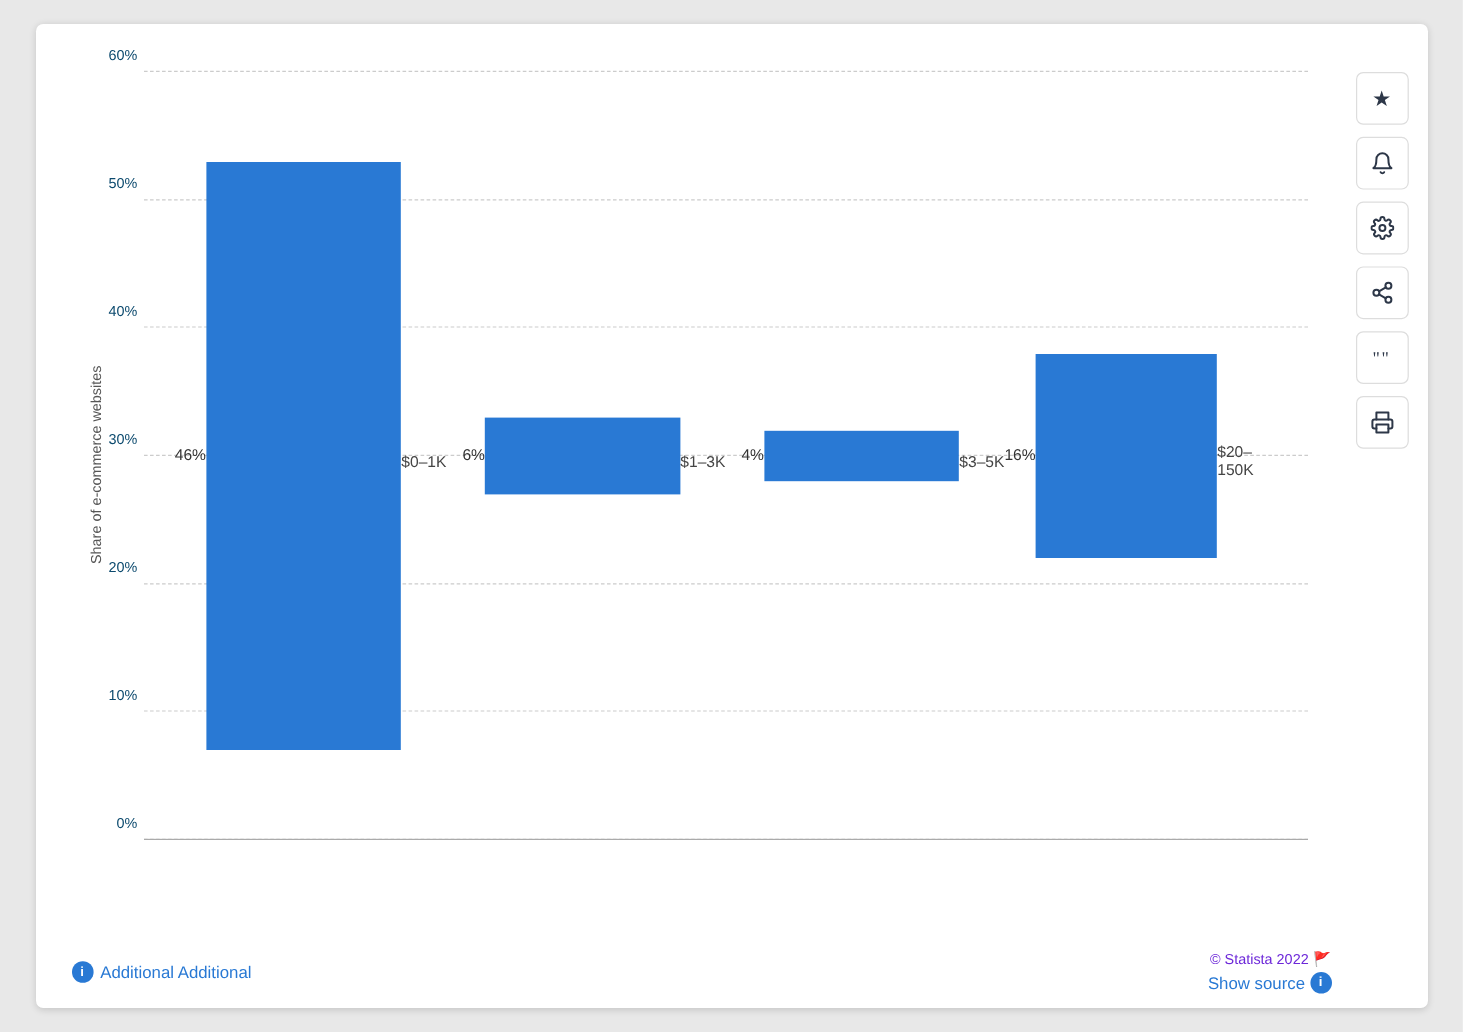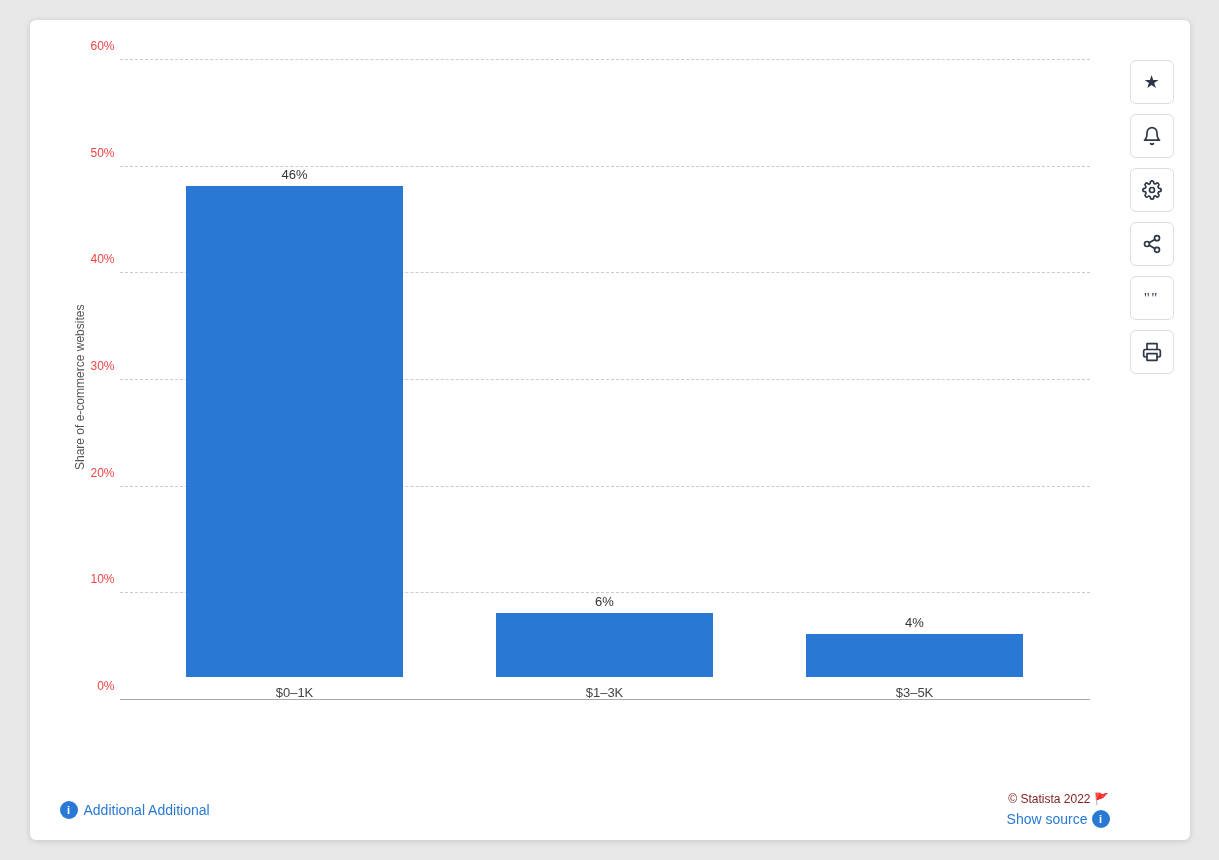--- a/index.html
+++ b/index.html
@@ -79,38 +79,38 @@
     .grid-line {
       position: absolute;
       left: 0; right: 0;
       height: 1px;
       border-top: 1px dashed #ccc;
     }
     .grid-label {
       position: absolute;
       left: -45px;
       font-size: 12px;
-      color: #ef4444;
+      color: #0c4a6e;
       transform: translateY(-50%);
       text-align: right;
       width: 40px;
     }
     
     .bars-container {
       position: absolute;
       top: 0; left: 0; right: 0; bottom: 0;
       display: flex;
       align-items: flex-end;
       padding: 0 20px;
       gap: 0;
       justify-content: space-around;
     }
     .bar-group {
       display: flex;
-      flex-direction: column;
+      flex-direction: row;
       align-items: center;
       flex: 1;
       height: 100%;
       justify-content: flex-end;
     }
     .bar-value {
       font-size: 13px;
       color: #333;
       margin-bottom: 4px;
       font-weight: 500;
@@ -165,21 +165,21 @@
       font-weight: bold;
     }
     .footer-right {
       display: flex;
       flex-direction: column;
       align-items: flex-end;
       gap: 4px;
     }
     .statista-credit {
       font-size: 12px;
-      color: #7f1d1d;
+      color: #6d28d9;
       display: flex;
       align-items: flex-end;
       gap: 4px;
     }
     .show-source {
       font-size: 14px;
       color: #2979d4;
       cursor: pointer;
       display: flex;
       align-items: center;
@@ -260,20 +260,25 @@
           <div class="bar-group">
             <div class="bar-value">6%</div>
             <div class="bar" style="height: 10%;"></div>
             <div class="bar-label">$1–3K</div>
           </div>
           <div class="bar-group">
             <div class="bar-value">4%</div>
             <div class="bar" style="height: 6.66667%;"></div>
             <div class="bar-label">$3–5K</div>
           </div>
+          <div class="bar-group">
+            <div class="bar-value">16%</div>
+            <div class="bar" style="height: 26.6667%;"></div>
+            <div class="bar-label">$20–150K</div>
+          </div>
         </div>
     </div>
 
     <div class="x-axis-line"></div>
   </div>
 
   <div class="footer">
     <div class="additional-info">
       <div class="info-icon">i</div>
       <span>Additional Additional</span>

